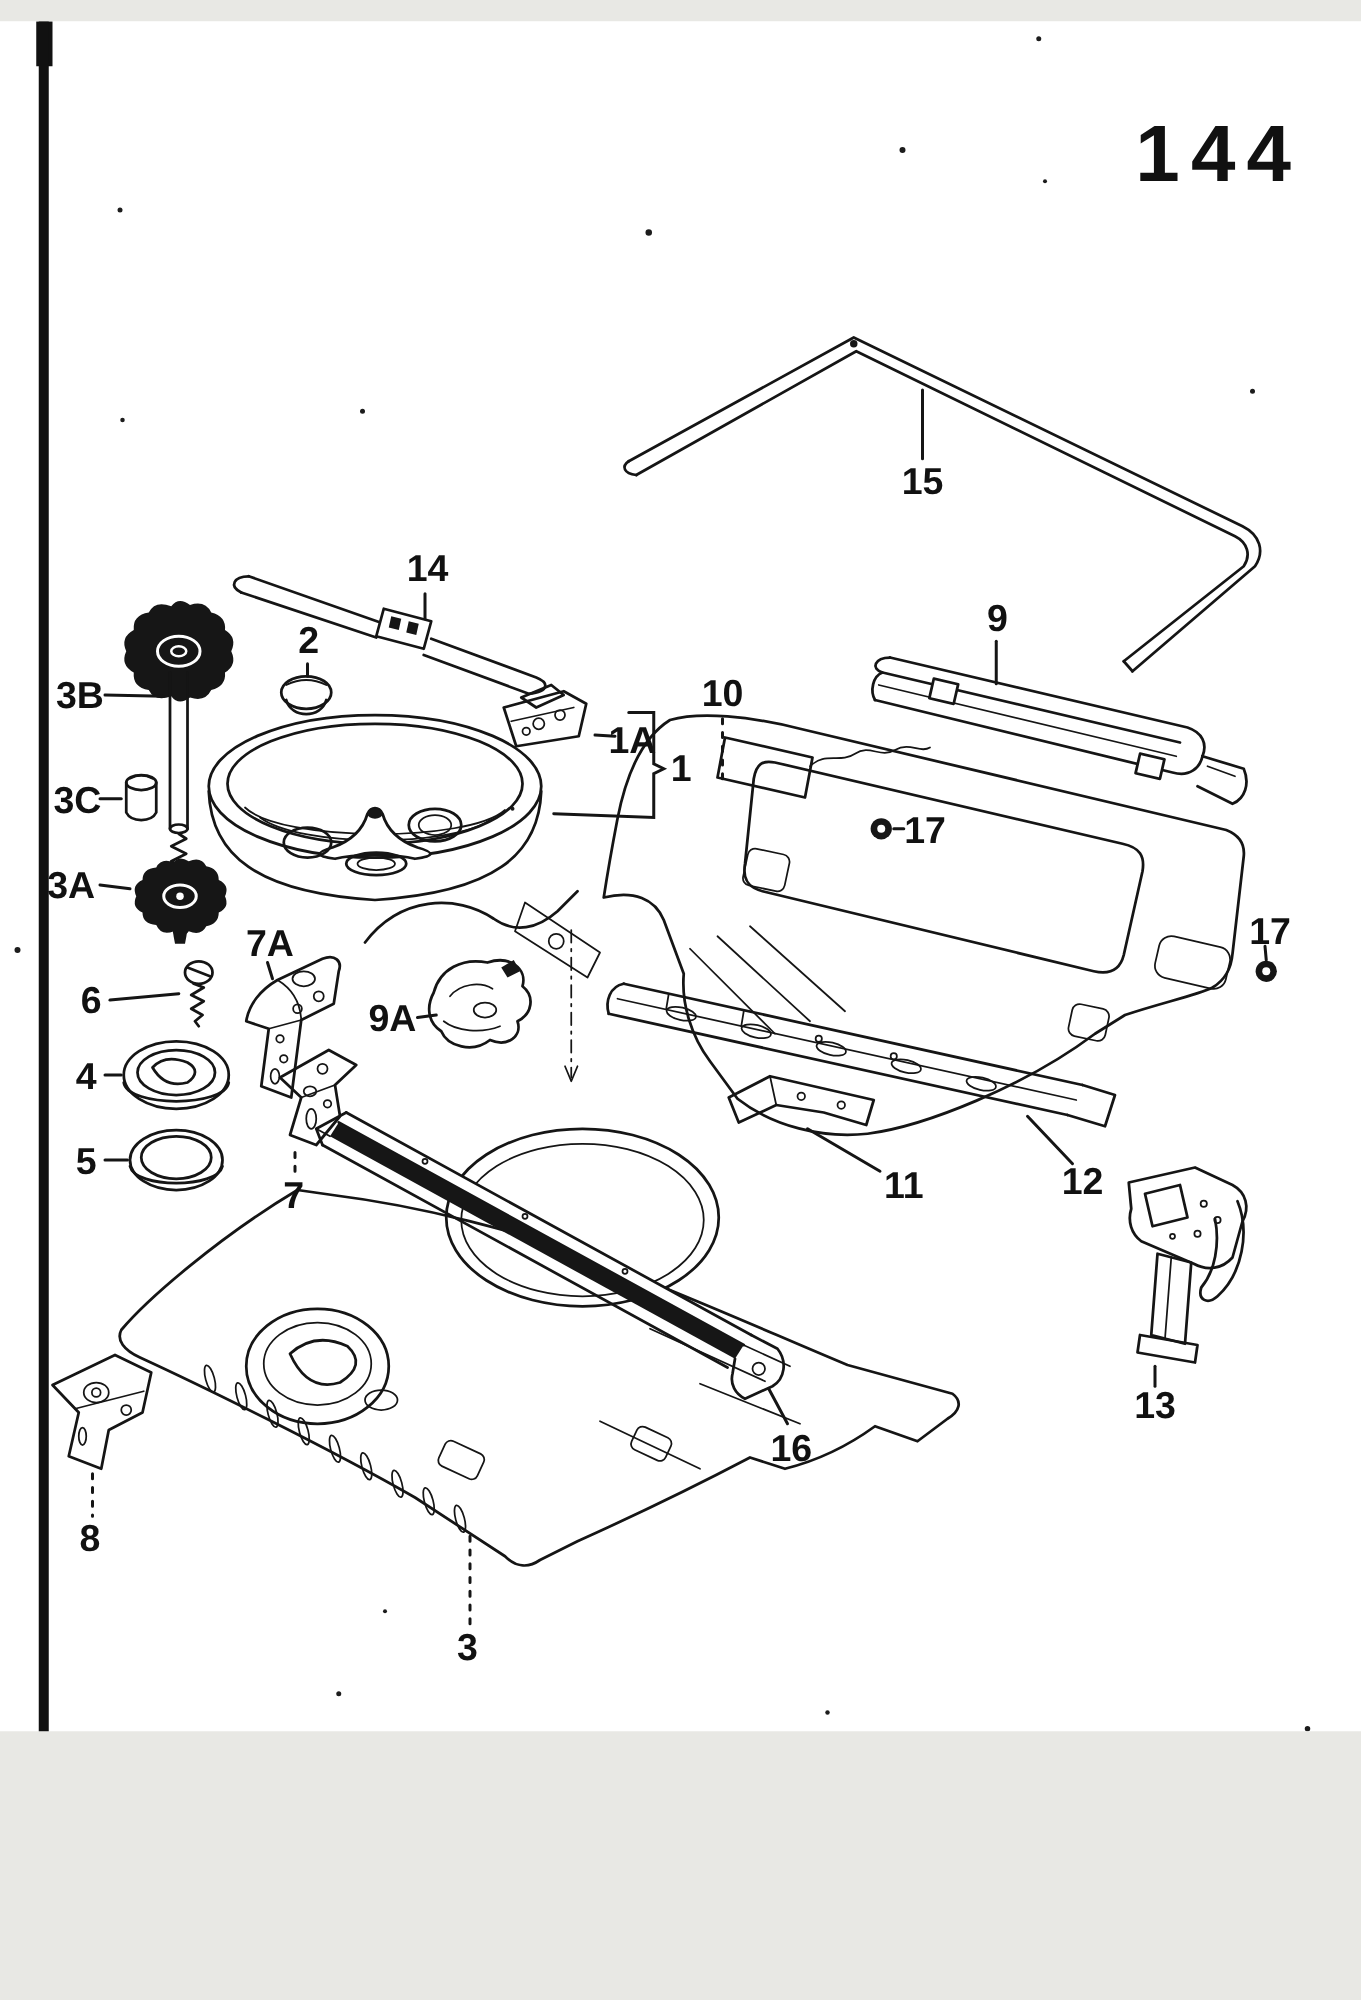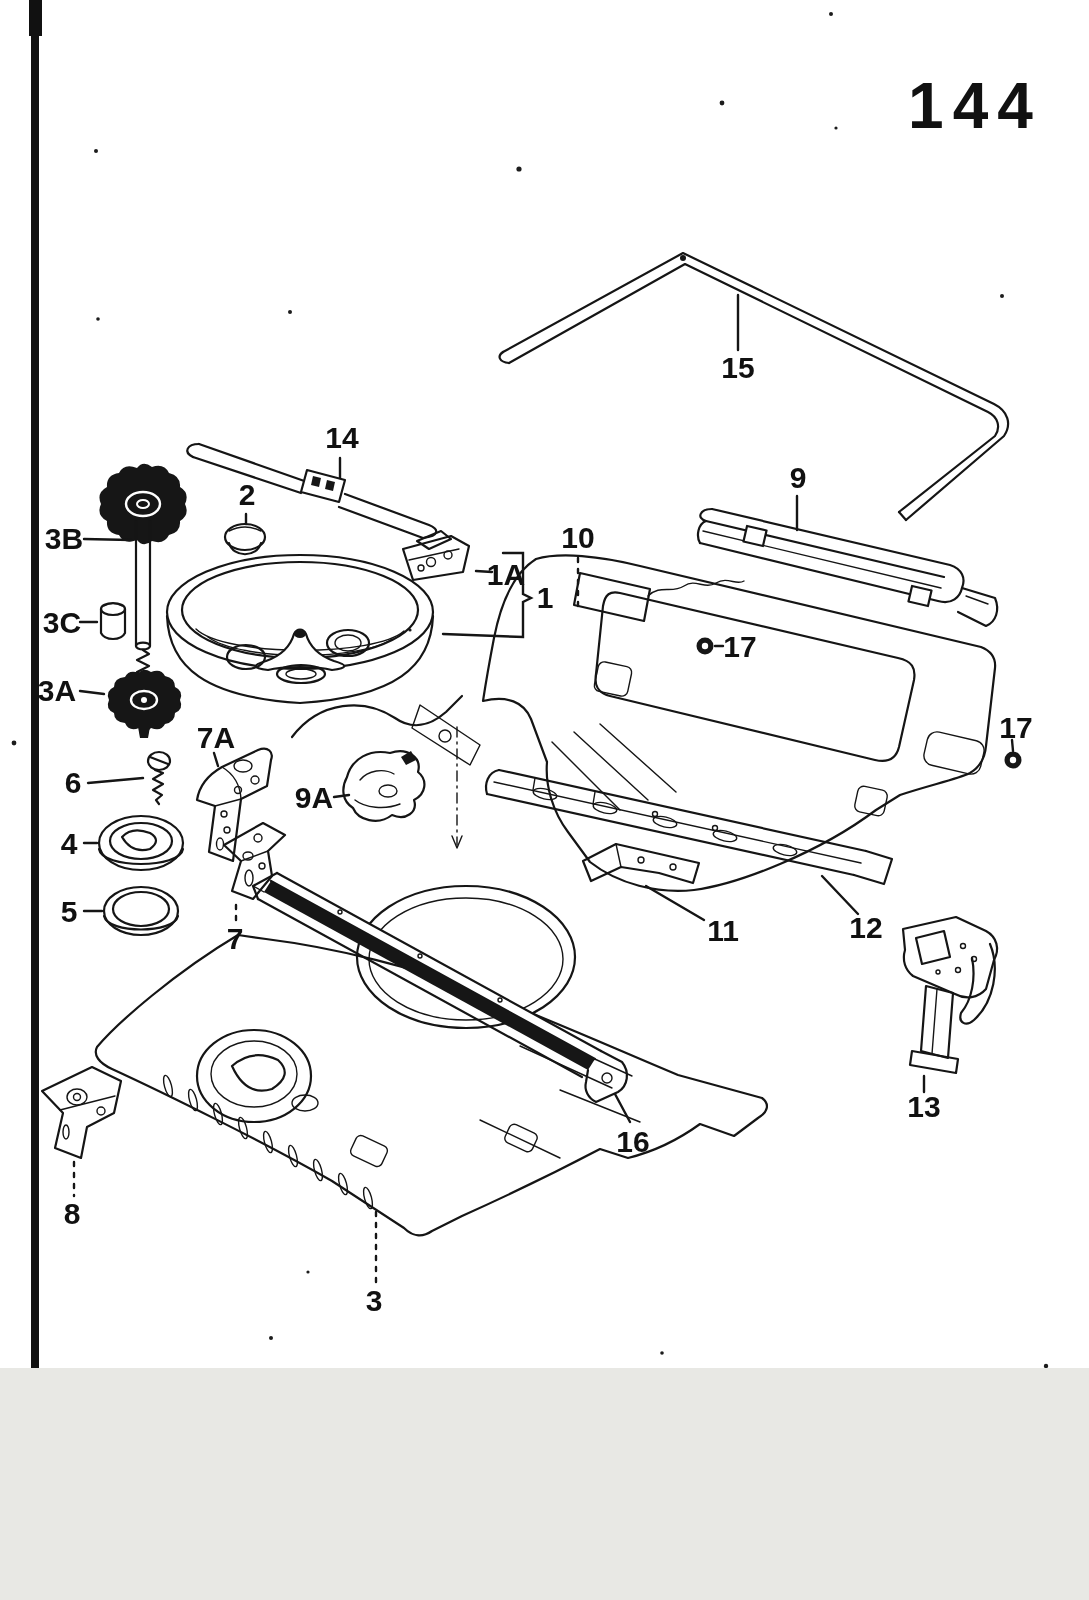--- a/index.html
+++ b/index.html
@@ -1,17 +1,17 @@
 <!DOCTYPE html>
 <html><head>
 <meta charset="utf-8">
 <style>
   html,body{margin:0;padding:0;background:#e8e8e4;}
   .page{
-    position:relative;width:1089px;height:1368px;margin:0 auto;
+    position:relative;width:1089px;height:1368px;margin:17px auto;
     background:#ffffff;overflow:hidden;
     font-family:"Liberation Sans", sans-serif;
   }
   svg{position:absolute;left:0;top:0;}
   .ln{fill:none;stroke:#151515;stroke-width:2.2;stroke-linecap:round;stroke-linejoin:round;}
   .lt{fill:none;stroke:#151515;stroke-width:1.4;stroke-linecap:round;stroke-linejoin:round;}
   .dk{fill:#161616;stroke:none;}
   .wf{fill:#ffffff;stroke:#151515;stroke-width:2.2;stroke-linejoin:round;}
   .callout{font:700 30px "Liberation Sans", sans-serif;fill:#111111;}
   .pagenum{font:700 64px "Liberation Sans", sans-serif;fill:#111111;letter-spacing:9px;}

